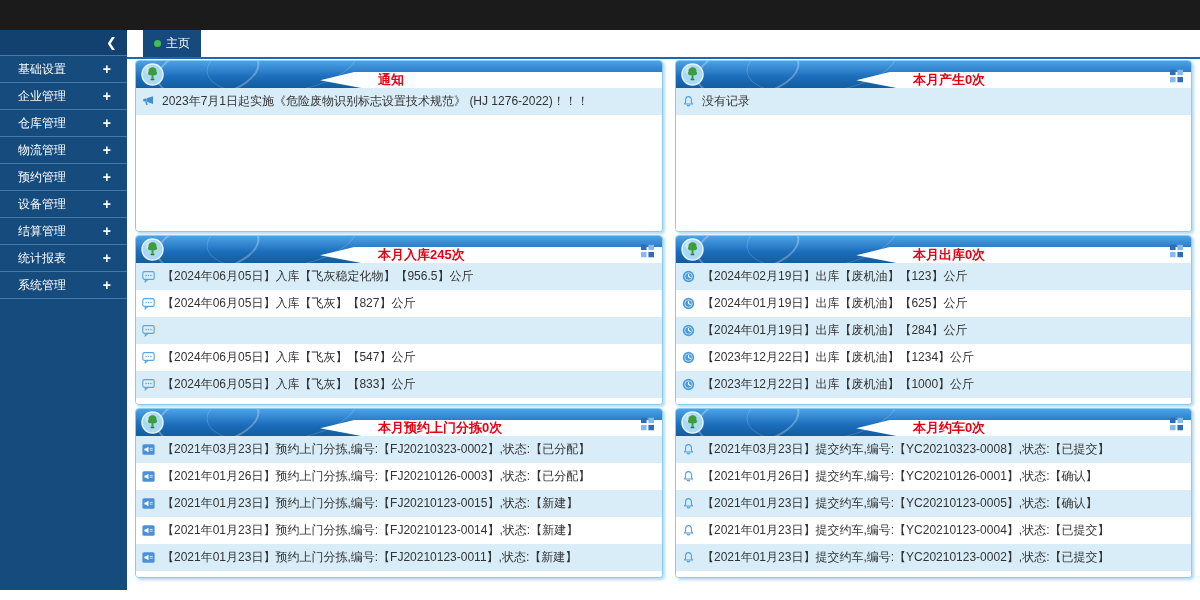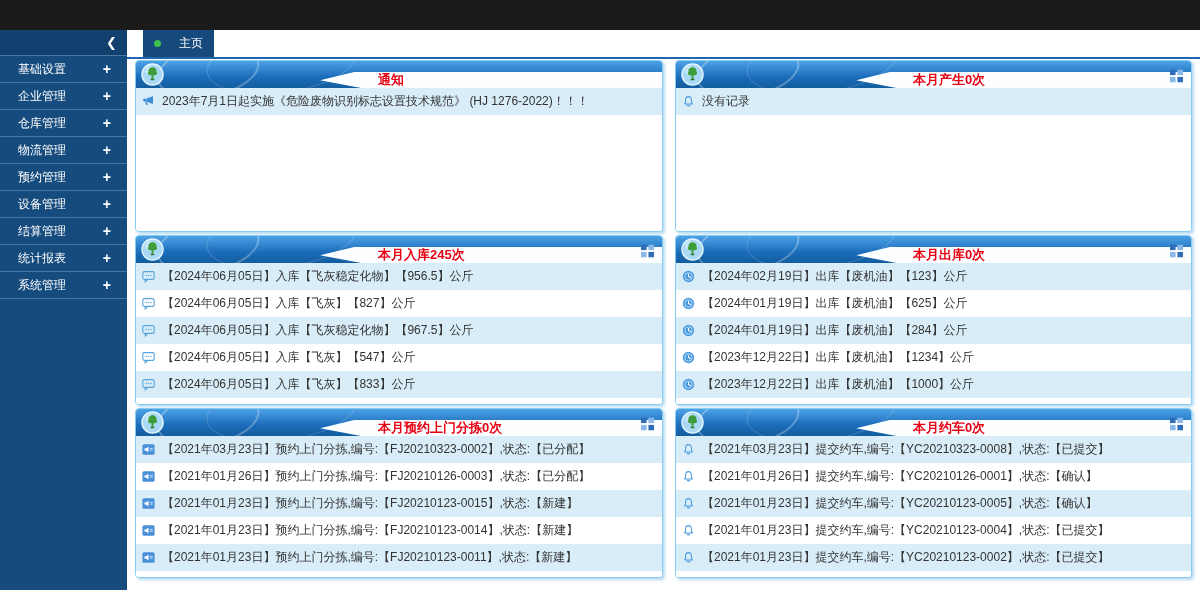--- a/index.html
+++ b/index.html
@@ -16,21 +16,21 @@
   .collapse-bar .arrow{color:#fff;font-size:13px;font-weight:bold;line-height:1;}
   .menu{list-style:none;margin:0;padding:0;}
   .menu li{display:flex;justify-content:space-between;align-items:center;
     height:26px;padding:0 16px 0 18px;color:#fff;font-size:12px;
     border-bottom:1px solid rgba(125,175,215,.45);cursor:pointer;}
   .menu li .plus{font-size:14px;font-weight:bold;}
 
   
   .tabbar{position:absolute;top:30px;left:127px;width:1073px;height:27px;background:#ffffff;
     border-bottom:2px solid #2065ad;}
-  .tab{display:inline-flex;align-items:center;gap:18px;height:27px;margin-left:16px;
+  .tab{display:inline-flex;align-items:center;gap:5px;height:27px;margin-left:16px;
     padding:0 11px;background:#16497c;color:#fff;font-size:12px;cursor:pointer;}
   .tab .dot{width:7px;height:7px;border-radius:50%;background:#41c14f;}
 
   
   .content{position:absolute;top:60px;left:135px;display:grid;
     grid-template-columns:528px 517px;grid-template-rows:172px 170px 170px;
     column-gap:12px;row-gap:3px;}
   .panel{border:1px solid #86cdf1;border-radius:4px;background:#fff;overflow:hidden;
     box-shadow:2px 2px 3px rgba(120,185,230,.55);display:flex;flex-direction:column;}
   .phead{position:relative;height:27px;flex:0 0 27px;overflow:hidden;
@@ -213,21 +213,20 @@
           <div class="row" data-interactable="true">
             <span class="ric" data-interactable="false">
               <svg width="13" height="13" viewBox="0 0 16 16">
                 <rect x="1" y="2" width="14" height="9.5" rx="2" fill="none" stroke="#58a6dd" stroke-width="1.4"></rect>
                 <path d="M4 11.5 L4 14.6 L7.6 11.5" fill="none" stroke="#58a6dd" stroke-width="1.4"></path>
                 <circle cx="5" cy="6.8" r="0.9" fill="#58a6dd"></circle>
                 <circle cx="8" cy="6.8" r="0.9" fill="#58a6dd"></circle>
                 <circle cx="11" cy="6.8" r="0.9" fill="#58a6dd"></circle>
               </svg>
             </span>
-            <span class="rtxt" data-interactable="false">【2024年06月05日】入库【飞灰稳定化物】【967.5】公斤</span>
           </div>
           <div class="row" data-interactable="true">
             <span class="ric" data-interactable="false">
               <svg width="13" height="13" viewBox="0 0 16 16">
                 <rect x="1" y="2" width="14" height="9.5" rx="2" fill="none" stroke="#58a6dd" stroke-width="1.4"></rect>
                 <path d="M4 11.5 L4 14.6 L7.6 11.5" fill="none" stroke="#58a6dd" stroke-width="1.4"></path>
                 <circle cx="5" cy="6.8" r="0.9" fill="#58a6dd"></circle>
                 <circle cx="8" cy="6.8" r="0.9" fill="#58a6dd"></circle>
                 <circle cx="11" cy="6.8" r="0.9" fill="#58a6dd"></circle>
               </svg>

